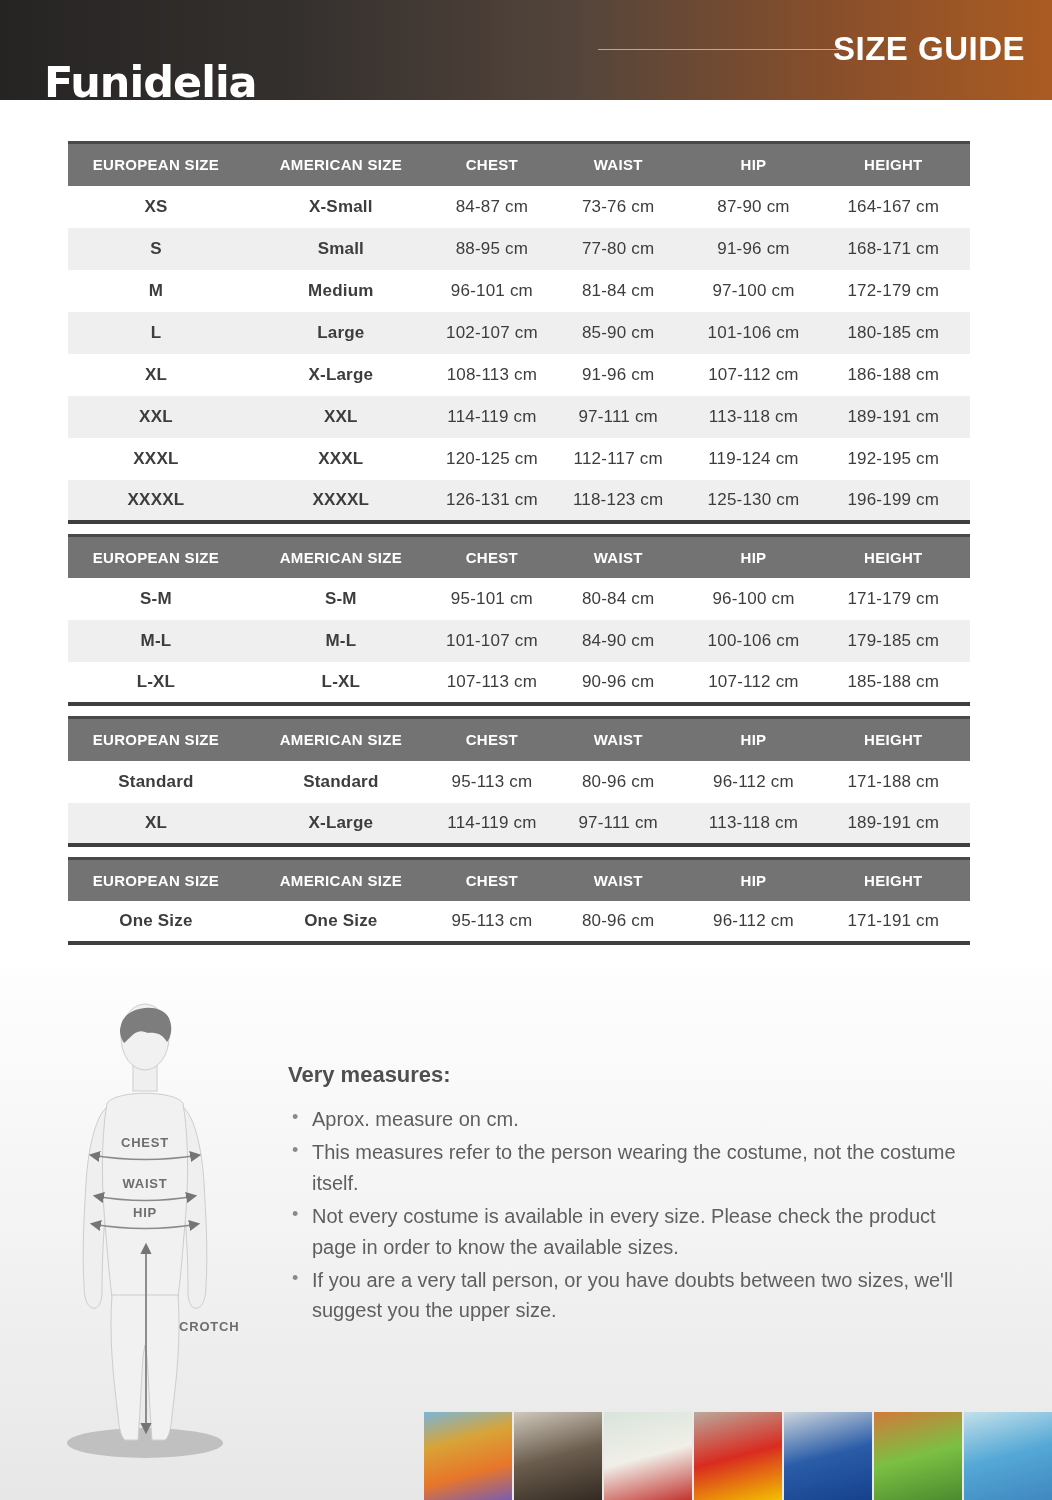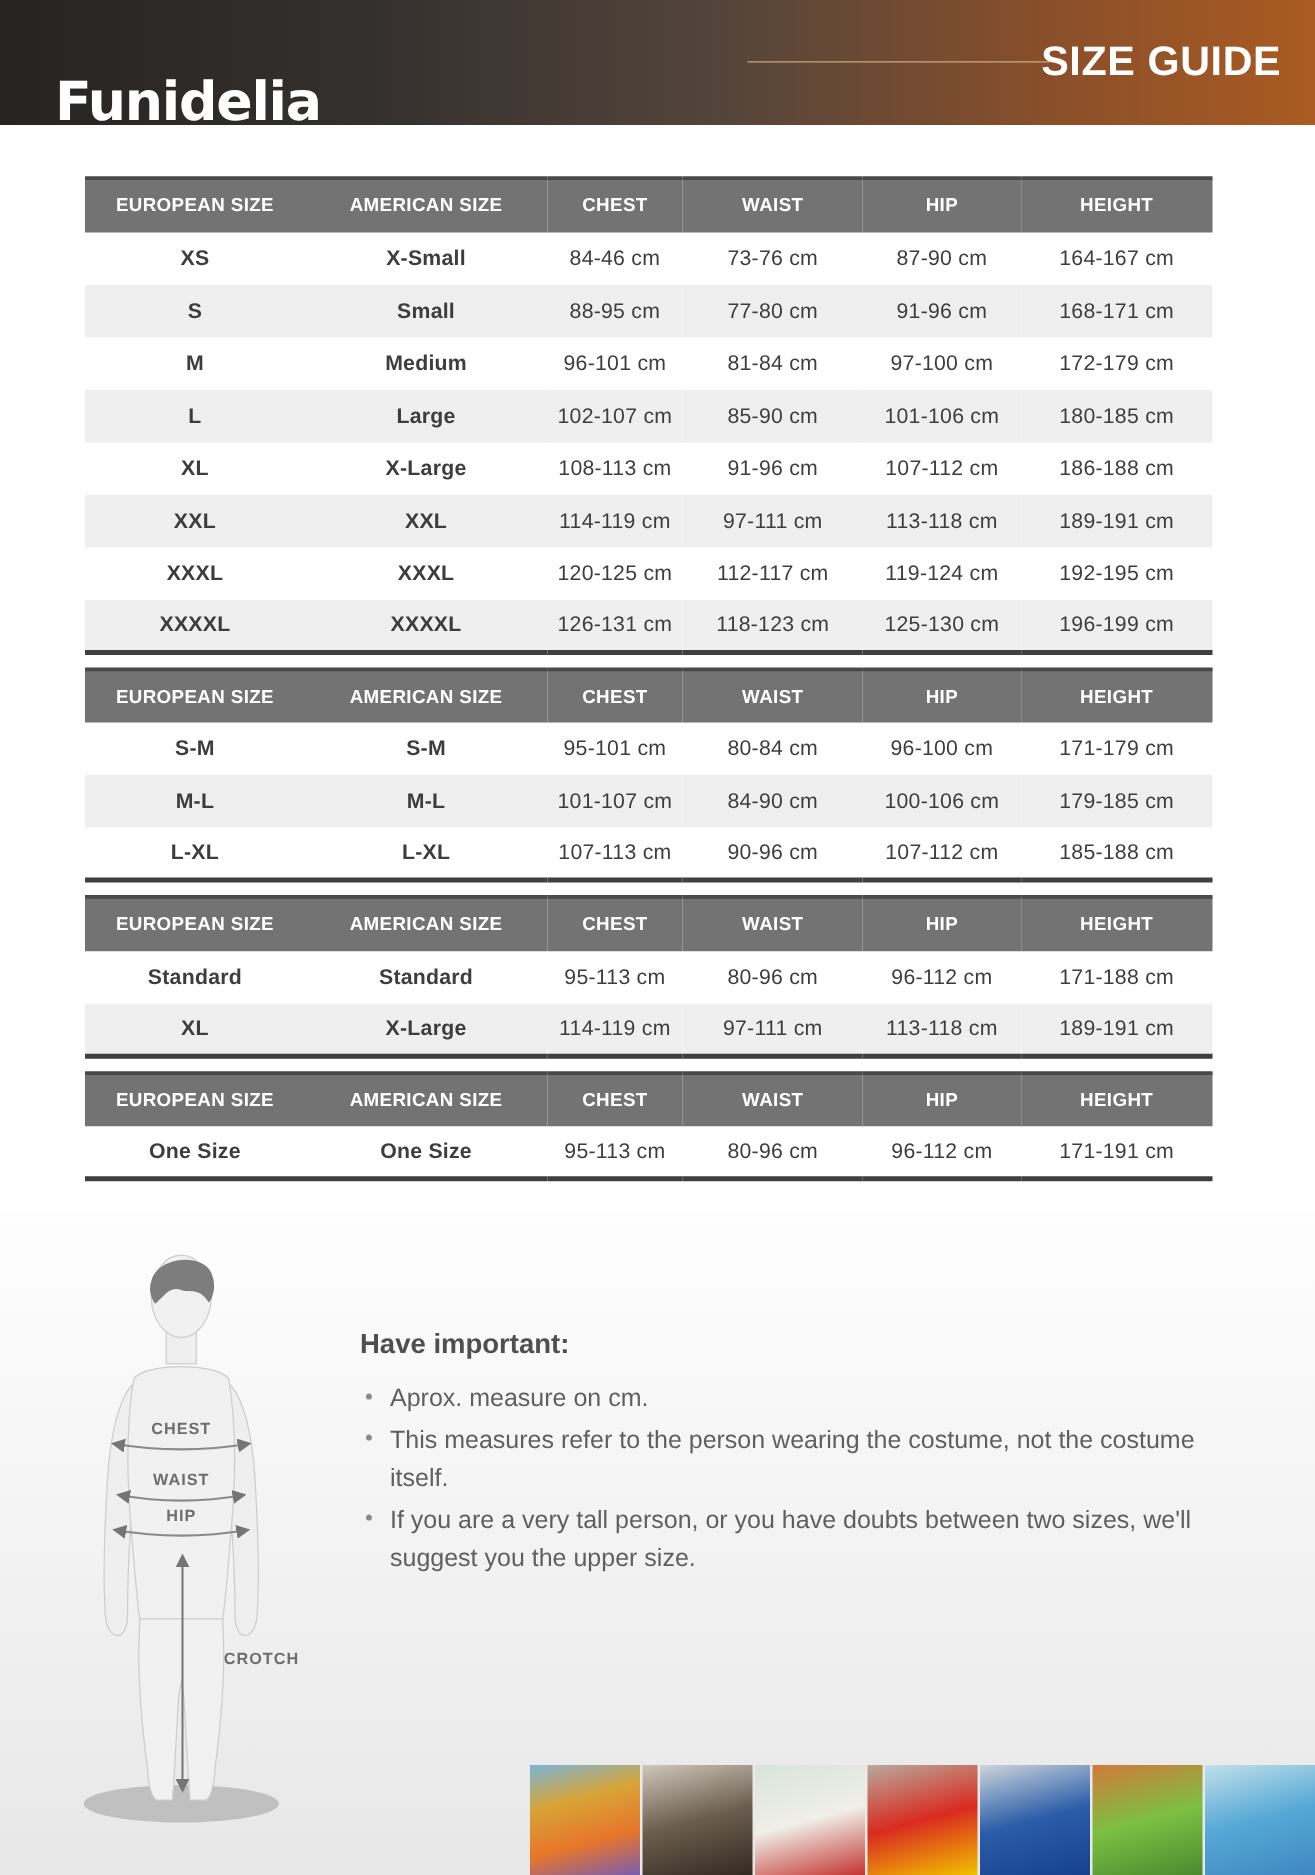--- a/index.html
+++ b/index.html
@@ -112,21 +112,21 @@
           <th>CHEST</th>
           <th>WAIST</th>
           <th>HIP</th>
           <th>HEIGHT</th>
         </tr>
       </thead>
       <tbody>
         <tr>
           <td class="size">XS</td>
           <td class="size">X-Small</td>
-          <td>84-46 cm</td>
+          <td>84-87 cm</td>
           <td>73-76 cm</td>
           <td>87-90 cm</td>
           <td>164-167 cm</td>
         </tr>
         <tr>
           <td class="size">S</td>
           <td class="size">Small</td>
           <td>88-95 cm</td>
           <td>77-80 cm</td>
           <td>91-96 cm</td>
@@ -332,24 +332,25 @@
     <path d="M37,229 Q90,238 143,229" fill="none" stroke="#8a8a8a" stroke-width="1.6" marker-start="url(#ah)" marker-end="url(#ah)"></path>
     <line x1="91" y1="250" x2="91" y2="437" stroke="#757575" stroke-width="1.6" marker-start="url(#ah)" marker-end="url(#ah)"></line>
 
     <text class="fig-label" x="90" y="152" text-anchor="middle">CHEST</text>
     <text class="fig-label" x="90" y="193" text-anchor="middle">WAIST</text>
     <text class="fig-label" x="90" y="222" text-anchor="middle">HIP</text>
     <text class="fig-label" x="124" y="336" text-anchor="start">CROTCH</text>
   </svg>
 
   <div class="notes">
-    <h3>Have important:</h3>
+    <h3>Very measures:</h3>
     <ul>
         <li>Aprox. measure on cm.</li>
         <li>This measures refer to the person wearing the costume, not the costume itself.</li>
+        <li>Not every costume is available in every size. Please check the product page in order to know the available sizes.</li>
         <li>If you are a very tall person, or you have doubts between two sizes, we'll suggest you the upper size.</li>
       </ul>
   </div>
 
   <div class="photo-strip">
       <div class="photo" style="background: linear-gradient(165deg, rgb(122, 181, 216), rgb(216, 164, 55), rgb(232, 118, 42), rgb(122, 93, 176));"></div>
       <div class="photo" style="background: linear-gradient(165deg, rgb(207, 200, 188), rgb(107, 93, 78), rgb(51, 42, 34));"></div>
       <div class="photo" style="background: linear-gradient(165deg, rgb(217, 228, 218), rgb(240, 239, 232), rgb(194, 52, 48));"></div>
       <div class="photo" style="background: linear-gradient(165deg, rgb(185, 170, 156), rgb(217, 43, 32), rgb(242, 193, 0));"></div>
       <div class="photo" style="background: linear-gradient(165deg, rgb(205, 214, 220), rgb(42, 92, 168), rgb(22, 65, 140));"></div>

